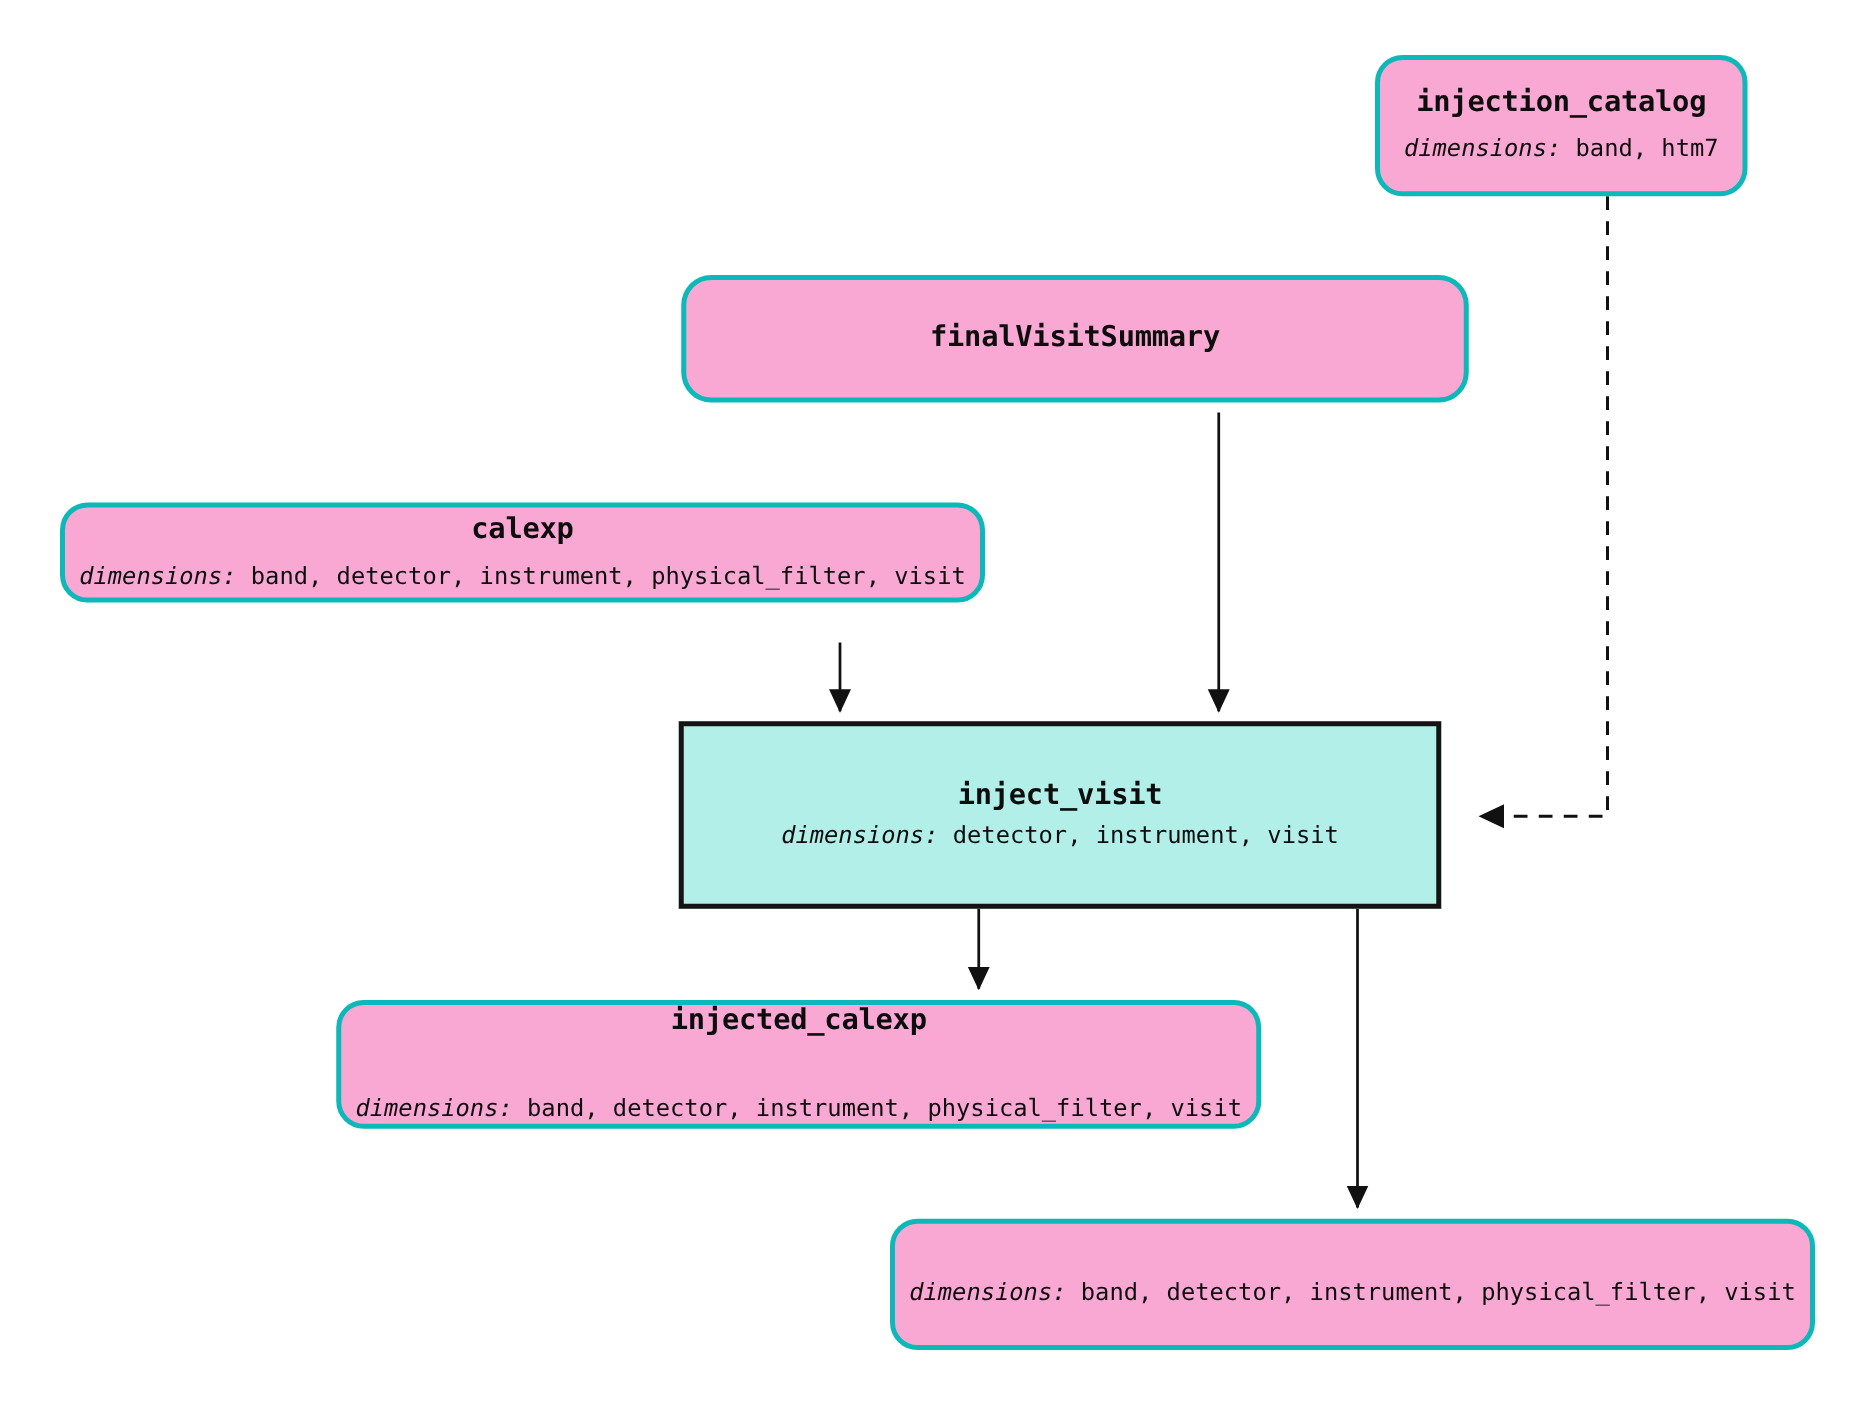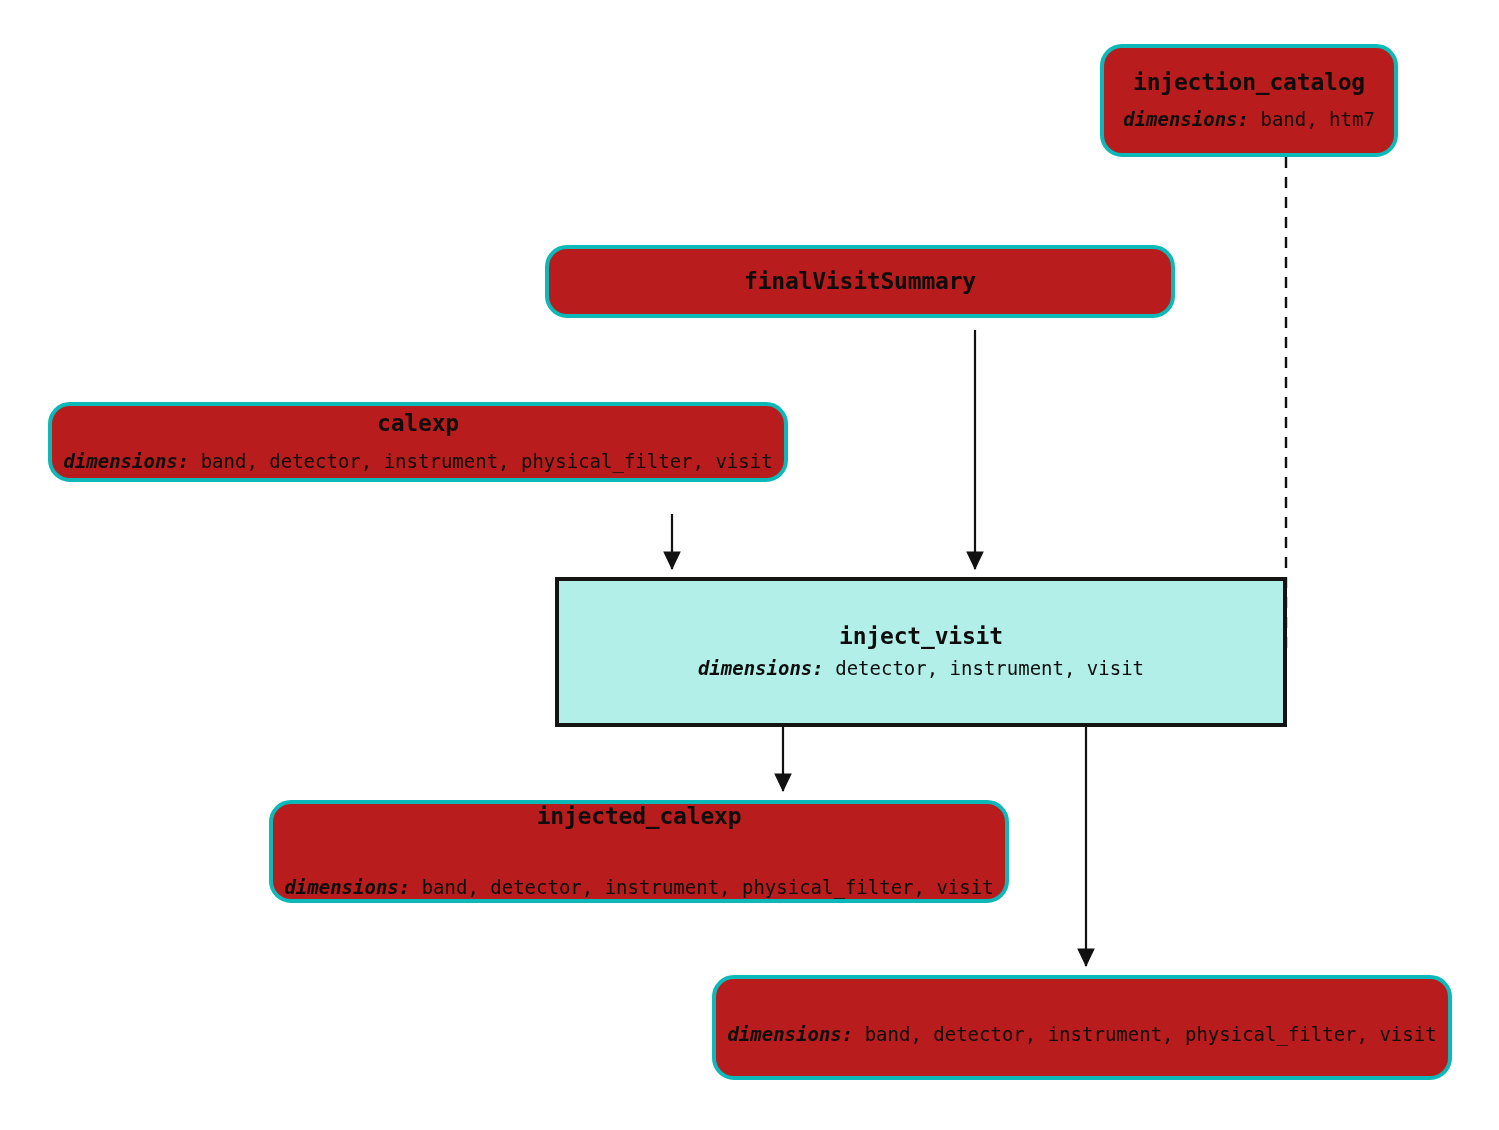--- a/index.html
+++ b/index.html
@@ -32,21 +32,21 @@
   }
   .node {
     position: absolute;
     box-sizing: border-box;
     display: flex;
     flex-direction: column;
     align-items: center;
     justify-content: center;
   }
   .node.dataset {
-    background: #b91c1c;
+    background: #f9a8d4;
     border: 4px solid #0cb8b8;
     border-radius: 22px;
   }
   .node.task {
     background: #b2efe9;
     border: 4px solid #141414;
     border-radius: 0;
   }
   .node-title {
     font-family: "DejaVu Sans Mono", "Liberation Mono", monospace;
@@ -70,21 +70,21 @@
     font-family: "DejaVu Sans Mono", "Liberation Mono", monospace;
     font-size: 19px;
     color: #0d0d0d;
     line-height: 1.15;
     white-space: nowrap;
     margin-top: 14px;
   }
   .node.task .node-dims { margin-top: 8px; }
   .dims-label {
     font-style: italic;
-    font-weight: bold;
+    font-weight: normal;
   }
   .dims-values {
     font-style: normal;
     margin-top: 11px;
   }
 </style>
 </head>
 <body>
 
 <div id="graph-canvas">
@@ -117,32 +117,32 @@
     </g>
   </svg>
 
   <div class="node dataset" style="left:1100px; top:44px; width:298px; height:113px;">
     <div class="node-title">injection_catalog</div>
     <div class="node-dims">
       <span class="dims-label">dimensions:</span><span class="dims-values"> band, htm7</span>
     </div>
   </div>
 
-  <div class="node dataset" style="left:545px; top:245px; width:630px; height:73px;">
+  <div class="node dataset" style="left:545px; top:220px; width:630px; height:102px;border-radius:24px;">
     <div class="node-title">finalVisitSummary</div>
   </div>
 
   <div class="node dataset" style="left:48px; top:402px; width:740px; height:80px;">
     <div class="node-title">calexp</div>
     <div class="node-dims">
       <span class="dims-label">dimensions:</span><span class="dims-values"> band, detector, instrument, physical_filter, visit</span>
     </div>
   </div>
 
-  <div class="node task" style="left:555px; top:577px; width:732px; height:150px;">
+  <div class="node task" style="left:543px; top:577px; width:610px; height:150px;">
     <div class="node-title">inject_visit</div>
     <div class="node-dims">
       <span class="dims-label">dimensions:</span><span class="dims-values"> detector, instrument, visit</span>
     </div>
   </div>
 
   <div class="node dataset" style="left:269px; top:800px; width:740px; height:103px;justify-content:space-between;">
     <div class="node-title">injected_calexp</div>
     <div class="node-dims">
       <span class="dims-label">dimensions:</span><span class="dims-values"> band, detector, instrument, physical_filter, visit</span>

